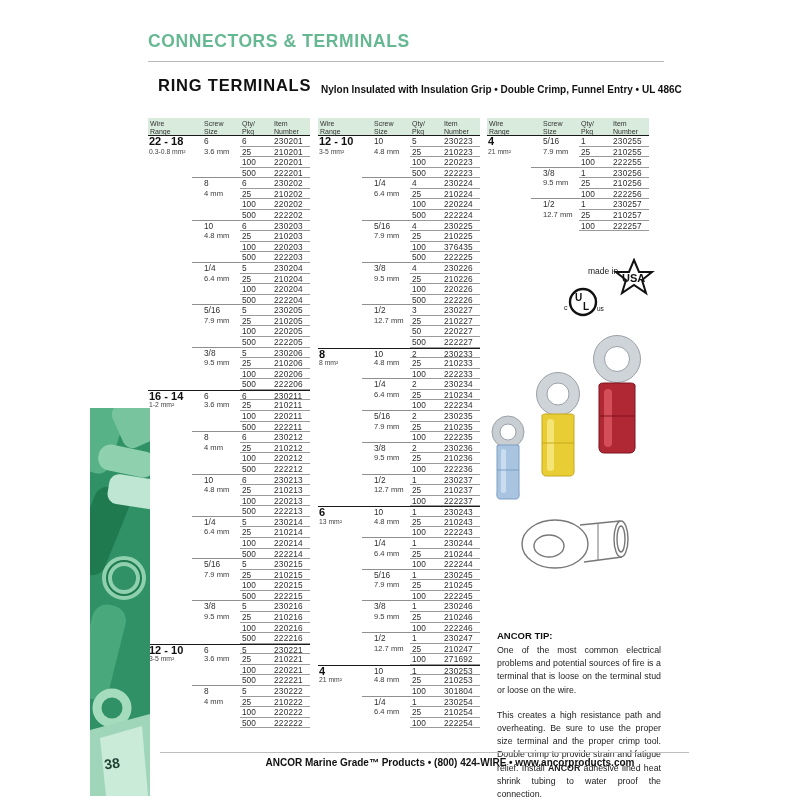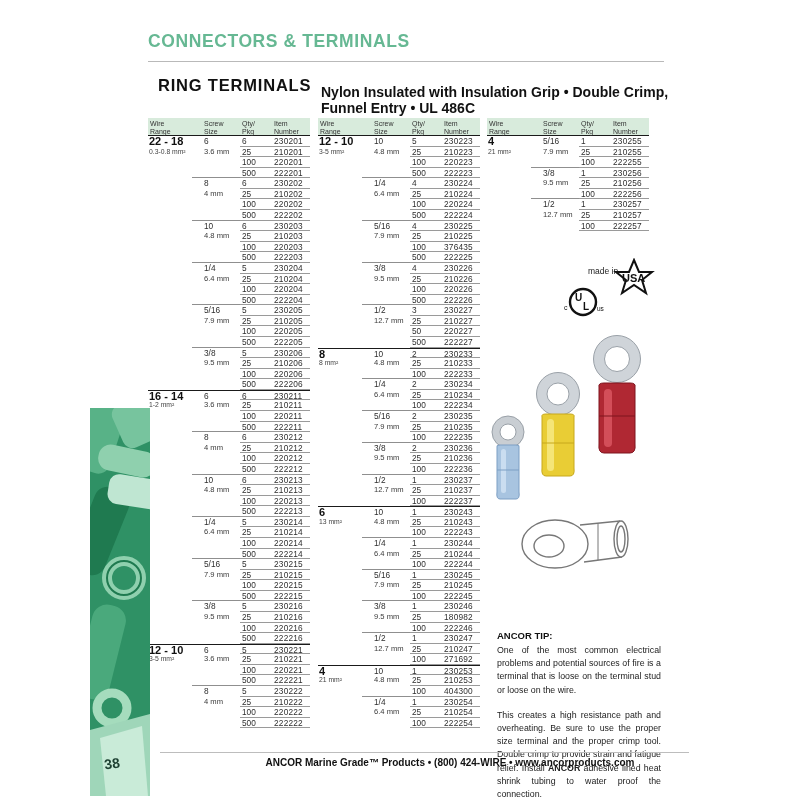--- a/index.html
+++ b/index.html
@@ -5,21 +5,21 @@
   html,body{margin:0;padding:0;background:#ffffff;}
   #page{position:relative;width:689px;height:800px;background:#fff;overflow:hidden;
         font-family:"Liberation Sans","DejaVu Sans",sans-serif;color:#2b2b2b;}
 
   
   .cat-header{position:absolute;left:148px;top:31px;font-size:17.5px;font-weight:bold;
               letter-spacing:.6px;color:#66b893;}
   .cat-rule{position:absolute;left:148px;top:61px;width:516px;height:1px;background:#b9b9b9;}
   .page-title{position:absolute;left:158px;top:76px;font-size:16.5px;font-weight:bold;
               letter-spacing:.8px;color:#111;}
-  .page-subtitle{position:absolute;left:321px;top:84px;font-size:14px;font-weight:bold;color:#111;}
+  .page-subtitle{position:absolute;left:321px;top:84px;font-size:10px;font-weight:bold;color:#111;}
 
   
   .tcol{position:absolute;top:118px;width:162px;}
   .tcol.c1{left:148px}.tcol.c2{left:318px}.tcol.c3{left:487px}
   .thead{display:flex;background:#d8ebdc;height:18px;border-bottom:1.5px solid #1a1a1a;box-sizing:border-box;}
   .hc{font-size:7px;line-height:8px;padding-top:2px;color:#333;box-sizing:border-box;}
   .hc.h-wire{width:44px;padding-left:2px}.hc.h-screw{width:48px;padding-left:12px}
   .hc.h-qty{width:34px;padding-left:2px}.hc.h-item{width:36px}
   .trow{display:flex;height:10.58px;box-sizing:border-box;}
   .trow.sec-start{border-top:1.5px solid #1a1a1a;}
@@ -681,21 +681,21 @@
         <div class="trow">
           <div class="c wire"></div>
           <div class="c screw">3/8</div>
           <div class="c qty">1</div>
           <div class="c item">230246</div>
         </div>
         <div class="trow">
           <div class="c wire"></div>
           <div class="c screw smm">9.5 mm</div>
           <div class="c qty">25</div>
-          <div class="c item">180982</div>
+          <div class="c item">210246</div>
         </div>
         <div class="trow">
           <div class="c wire"></div>
           <div class="c screw group-end"></div>
           <div class="c qty">100</div>
           <div class="c item">222246</div>
         </div>
         <div class="trow">
           <div class="c wire"></div>
           <div class="c screw">1/2</div>
@@ -723,21 +723,21 @@
         <div class="trow">
           <div class="c wire mmline">21 mm²</div>
           <div class="c screw smm">4.8 mm</div>
           <div class="c qty">25</div>
           <div class="c item">210253</div>
         </div>
         <div class="trow">
           <div class="c wire"></div>
           <div class="c screw group-end"></div>
           <div class="c qty">100</div>
-          <div class="c item">404300</div>
+          <div class="c item">301804</div>
         </div>
         <div class="trow">
           <div class="c wire"></div>
           <div class="c screw">1/4</div>
           <div class="c qty">1</div>
           <div class="c item">230254</div>
         </div>
         <div class="trow">
           <div class="c wire"></div>
           <div class="c screw smm">6.4 mm</div>

